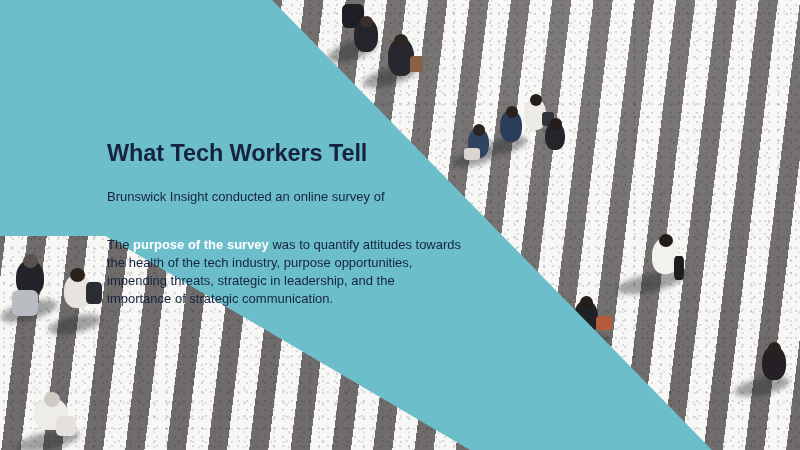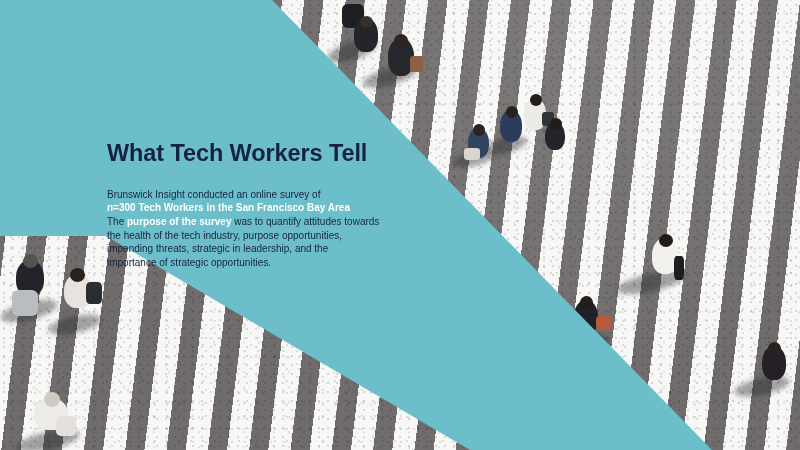--- a/index.html
+++ b/index.html
@@ -101,25 +101,25 @@
   .title {
     color: #16233f;
     font-size: 23.5px;
     font-weight: bold;
     line-height: 1.30;
     letter-spacing: -0.1px;
     margin: 0 0 19px 0;
   }
   .para {
     color: #16233f;
-    font-size: 10px;
+    font-size: 13px;
     line-height: 1.37;
     margin: 0;
   }
-  .para + .para { margin-top: 0; }
+  .para + .para { margin-top: 13px; }
   .hl {
     color: #ffffff;
     font-weight: bold;
   }
 </style>
 </head>
 <body>
 
 <div id="slide">
 
@@ -211,24 +211,24 @@
   </div>
 
   <div class="content">
 
     <h1 class="title">
       <span>What Tech Workers Tell</span><br>
     </h1>
 
     <p class="para">
       <span>Brunswick Insight conducted an online survey of</span><br>
-      <span class="hl">n=300 Tech Workers in the San Francisco Bay Area</span><br>
+      <br>
     </p>
 
     <p class="para">
       <span>The </span><span class="hl">purpose of the survey</span><span> was to quantify attitudes towards</span><br>
       <span>the health of the tech industry, purpose opportunities,</span><br>
       <span>impending threats, strategic in leadership, and the</span><br>
-      <span>importance of strategic opportunities.</span>
+      <span>importance of strategic communication.</span>
     </p>
 
   </div>
 </div>
 
 </body></html>

